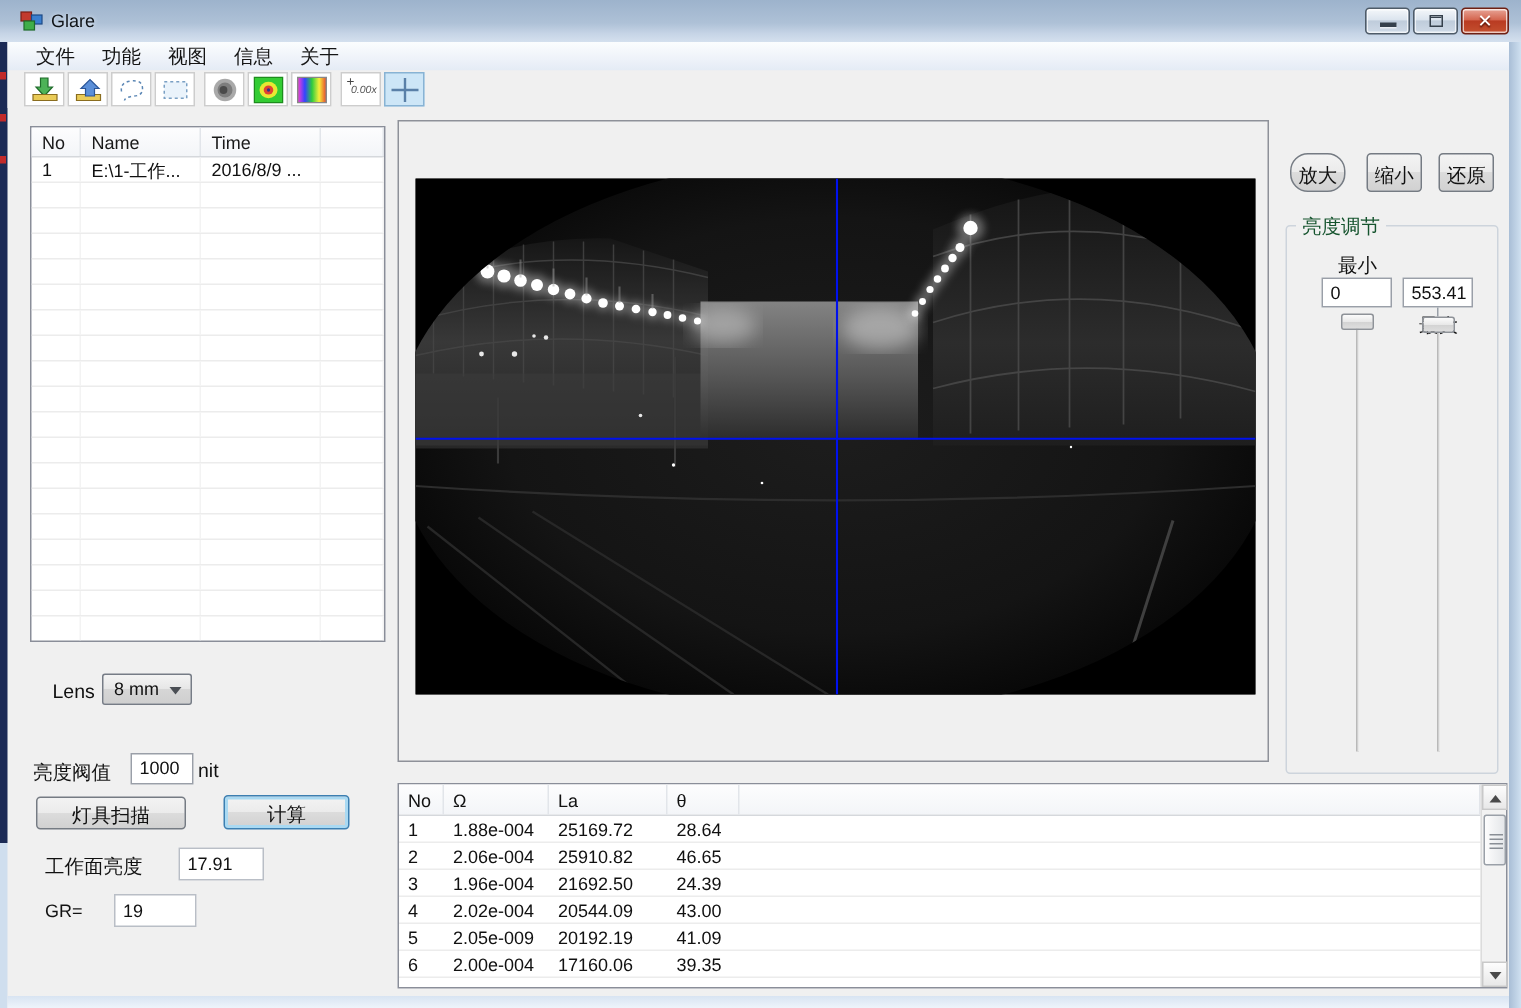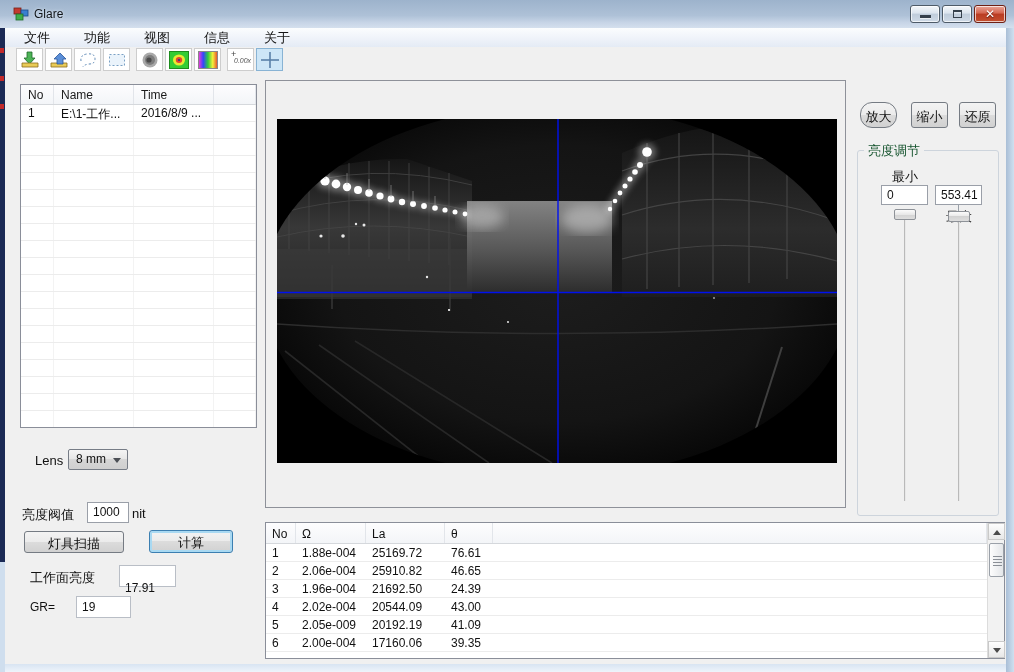--- a/index.html
+++ b/index.html
@@ -14,21 +14,21 @@
   .title-text { position:absolute; left:34px; top:7px; font-size:12px; color:#101418; text-shadow:0 0 3px #e8f1fb; }
   .win-controls { position:absolute; right:8px; top:5px; display:flex; gap:2px; }
   .win-btn { width:30px; height:18px; border:1px solid #4e5b68; border-radius:3px; position:relative;
     background:linear-gradient(#f4f7fa,#dbe4ee 45%,#bfccdb 50%,#cfdae7); box-shadow:inset 0 0 0 1px rgba(255,255,255,.7); }
   .win-btn.close { width:32px; background:linear-gradient(#e8a598,#d4654f 45%,#b93b22 50%,#c4502f); border-color:#6e2014; }
   .g-min { position:absolute; left:9px; bottom:4px; width:11px; height:3px; background:#35404c; box-shadow:0 1px 0 rgba(255,255,255,.6); }
   .g-max { position:absolute; left:10px; top:4px; width:9px; height:8px; border:1px solid #35404c; background:transparent; box-shadow:inset 0 1px 0 #35404c; }
   .g-close { position:absolute; width:100%; text-align:center; top:1px; color:#fff; font-size:12px; font-weight:bold; text-shadow:0 1px 1px #5d1408; }
 
   .menubar { position:absolute; left:5px; top:28px; width:1001px; height:19px;
-    background:linear-gradient(#fbfdfe,#eef2f9 60%,#e4ebf5); display:flex; align-items:center; padding-left:10px; gap:16px; }
+    background:linear-gradient(#fbfdfe,#eef2f9 60%,#e4ebf5); display:flex; align-items:center; padding-left:10px; gap:0; }
   .menu-item { padding:1px 9px; font-size:13px; color:#151515; }
 
   .toolbar { position:absolute; left:5px; top:47px; width:1001px; height:25px; background:#f0f0f0; display:flex; align-items:center; padding-left:11px; }
   .tool-btn { width:27px; height:23px; background:#fff; border:1px solid #cdcdcd; margin-right:2px;
     display:flex; align-items:center; justify-content:center; }
   .tool-btn.gap { margin-left:4px; }
   .tool-btn.active { background:#cde6f7; border-color:#88b3d4; }
 
   .left-strip { position:absolute; left:0; top:28px; width:5px; height:534px; background:#1b2a55; }
   .red-dash { position:absolute; left:0; width:4px; height:5px; background:#c22a2a; }
@@ -325,21 +325,21 @@
   <span class="lbl" style="left:132px; top:506px;">nit</span>
 
   <div class="btn" style="left:24px; top:531px; width:100px; height:22px; padding-top:3px;">
     <span>灯具扫描</span>
   </div>
   <div class="btn default-focus" style="left:149px; top:530px; width:84px; height:23px; padding-top:3px;">
     <span>计算</span>
   </div>
 
   <span class="lbl" style="left:30px; top:569px;">工作面亮度</span>
-  <div class="tbox" style="left:119px; top:565px; width:57px; height:22px; padding-top:15px; border-color:#b9bec6;">
+  <div class="tbox" style="left:119px; top:565px; width:57px; height:22px; padding-top:3px; border-color:#b9bec6;">
     <span>17.91</span>
   </div>
   <span class="lbl" style="left:30px; top:600px; font-size:12px;">GR=</span>
   <div class="tbox" style="left:76px; top:596px; width:55px; height:22px; padding-top:3px; border-color:#b9bec6;">
     <span>19</span>
   </div>
 
   <div class="img-panel">
     <svg class="photo" viewBox="0 0 560 344" preserveAspectRatio="none">
       <defs>
@@ -540,21 +540,21 @@
       <div>No</div>
       <div>Ω</div>
       <div>La</div>
       <div>θ</div>
       <div></div>
     </div>
     <div class="rt-row">
       <div>1</div>
         <div>1.88e-004</div>
       <div>25169.72</div>
-        <div>76.61</div>
+        <div>28.64</div>
         <div></div>
     </div>
     <div class="rt-row">
       <div>2</div>
         <div>2.06e-004</div>
       <div>25910.82</div>
         <div>46.65</div>
         <div></div>
     </div>
     <div class="rt-row">

